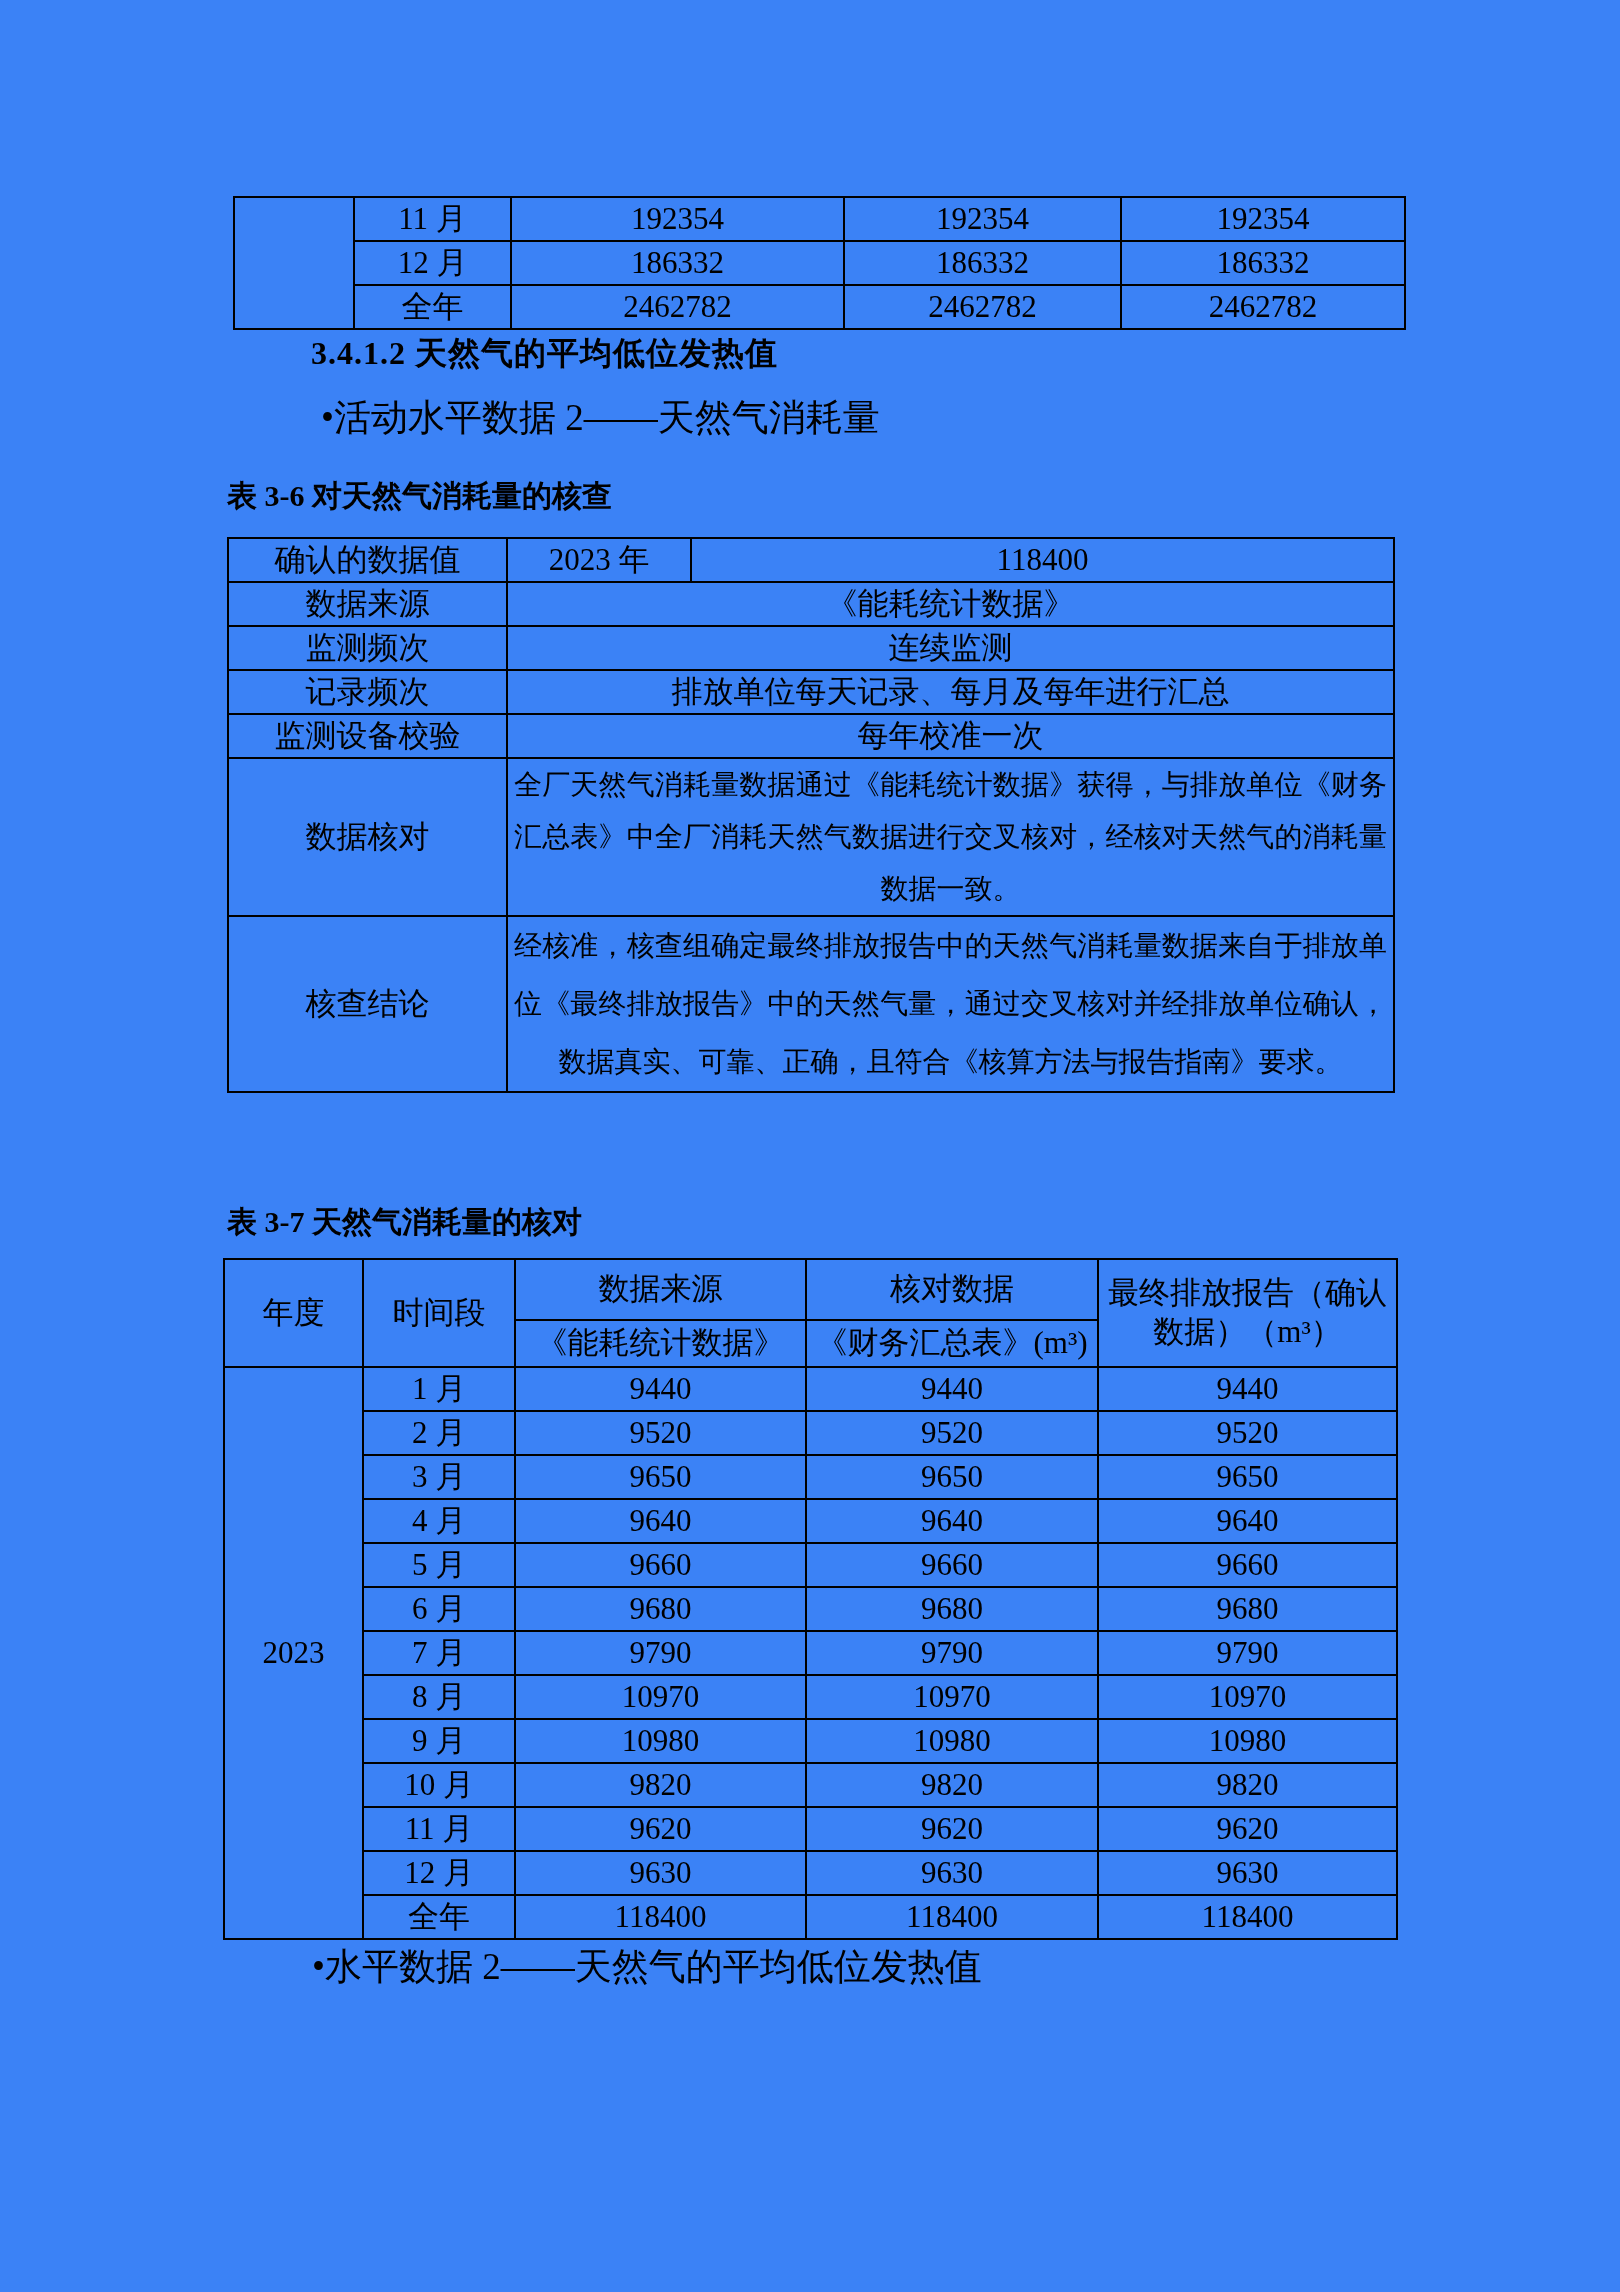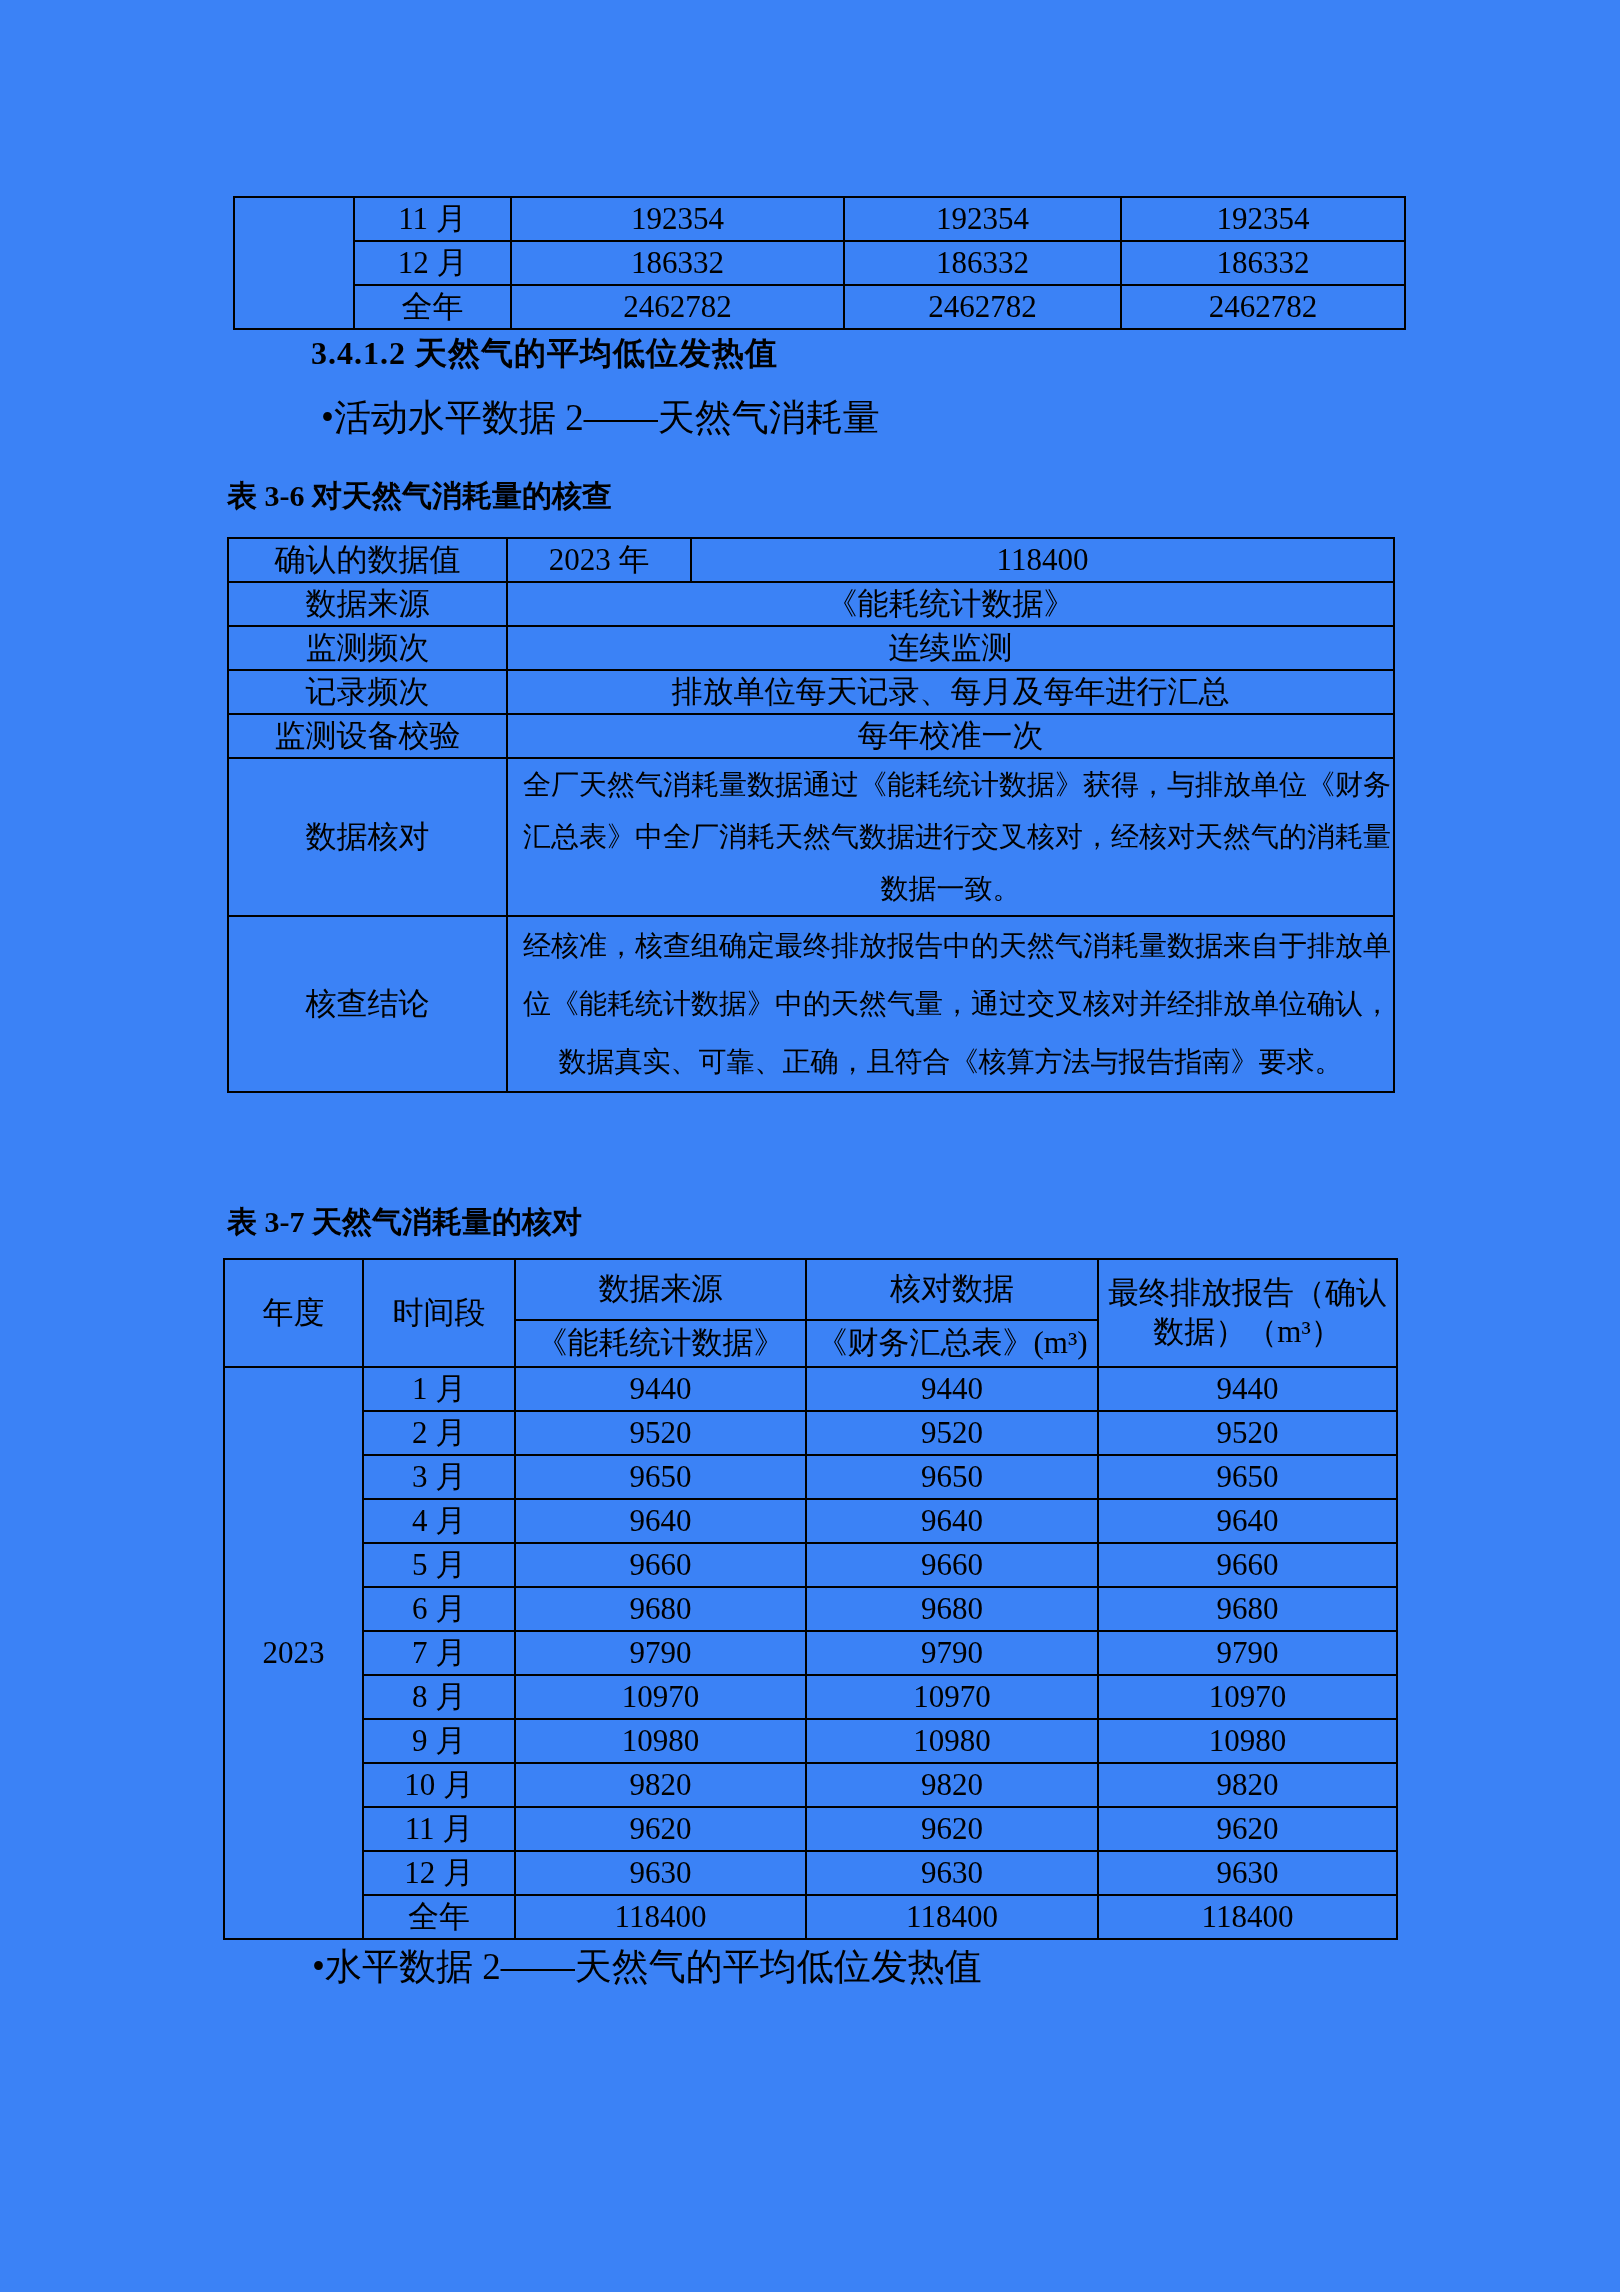--- a/index.html
+++ b/index.html
@@ -46,21 +46,21 @@
     position:absolute;left:227px;width:1166px;
     font-size:30px;font-weight:bold;line-height:1.15;
   }
   #cap36{top:479px;}
   #cap37{top:1205px;}
   
   #t36{left:227px;top:537px;width:1166px;}
   #t36 tr.short{height:44px;}
   #t36 tr.tall1{height:158px;}
   #t36 tr.tall2{height:175px;}
-  #t36 td.para{padding:0 15px;}
+  #t36 td.para{padding:0 6px;}
   .pline{
     text-align:justify;
     text-align-last:justify;
     font-size:28px;
     white-space:nowrap;
   }
   #t36 tr.tall1 .pline{line-height:52px;}
   #t36 tr.tall2 .pline{line-height:58px;}
   .pline.lastline{text-align-last:center;white-space:normal;}
   
@@ -146,21 +146,21 @@
         <td colspan="2" class="para">
           <div class="pline">全厂天然气消耗量数据通过《能耗统计数据》获得，与排放单位《财务</div>
           <div class="pline">汇总表》中全厂消耗天然气数据进行交叉核对，经核对天然气的消耗量</div>
           <div class="pline lastline">数据一致。</div>
         </td>
       </tr>
       <tr class="tall2">
         <td>核查结论</td>
         <td colspan="2" class="para">
           <div class="pline">经核准，核查组确定最终排放报告中的天然气消耗量数据来自于排放单</div>
-          <div class="pline">位《能耗统计数据》中的天然气量，通过交叉核对并经排放单位确认，</div>
+          <div class="pline">位《最终排放报告》中的天然气量，通过交叉核对并经排放单位确认，</div>
           <div class="pline lastline">数据真实、可靠、正确，且符合《核算方法与报告指南》要求。</div>
         </td>
       </tr>
     </tbody>
   </table>
 
   <div class="caption" id="cap37">表 3-7 天然气消耗量的核对</div>
 
   <table class="tbl" id="t37">
     <colgroup>

